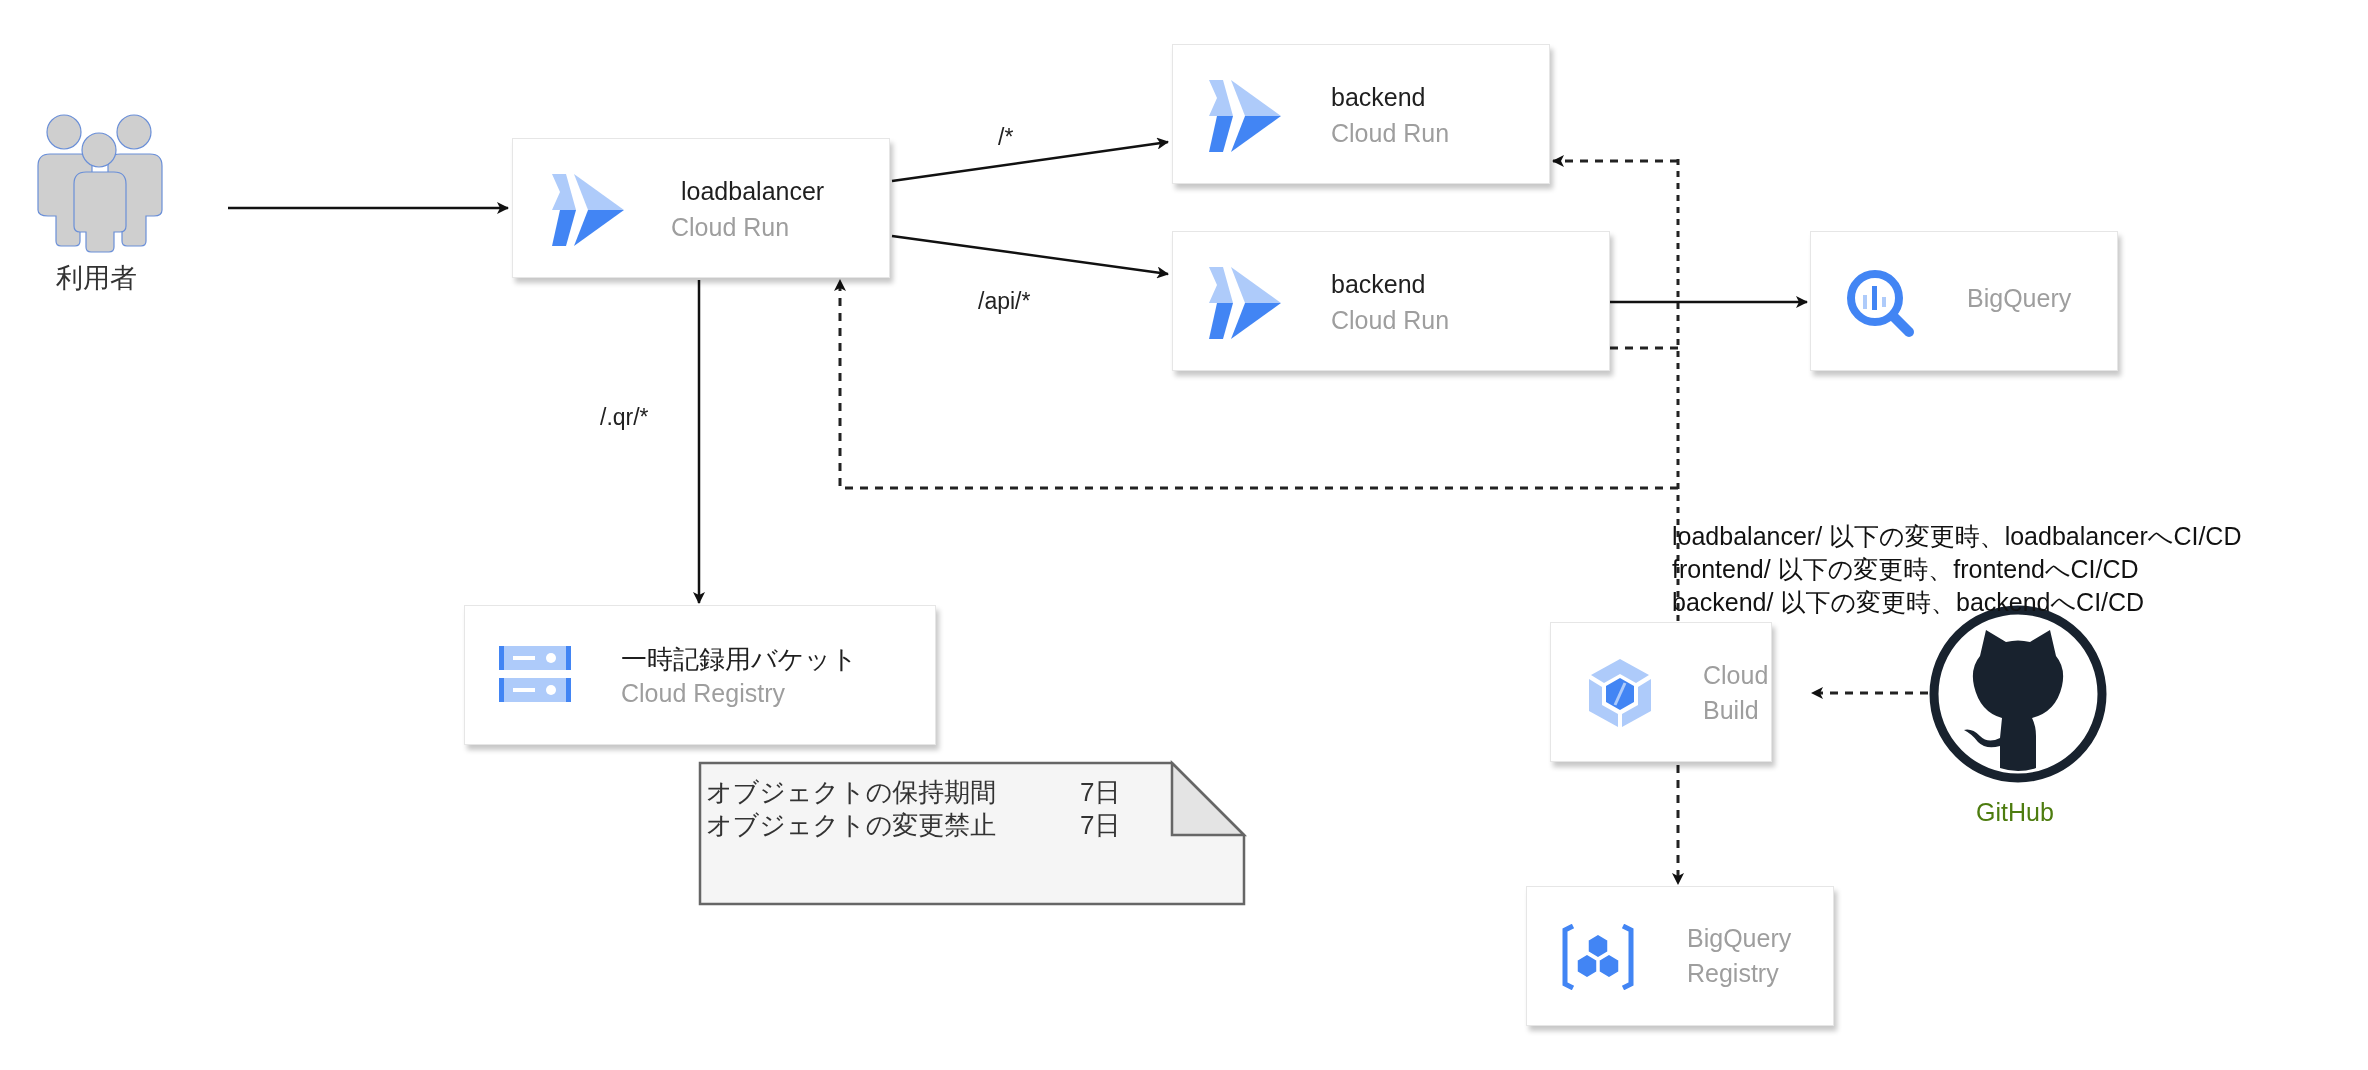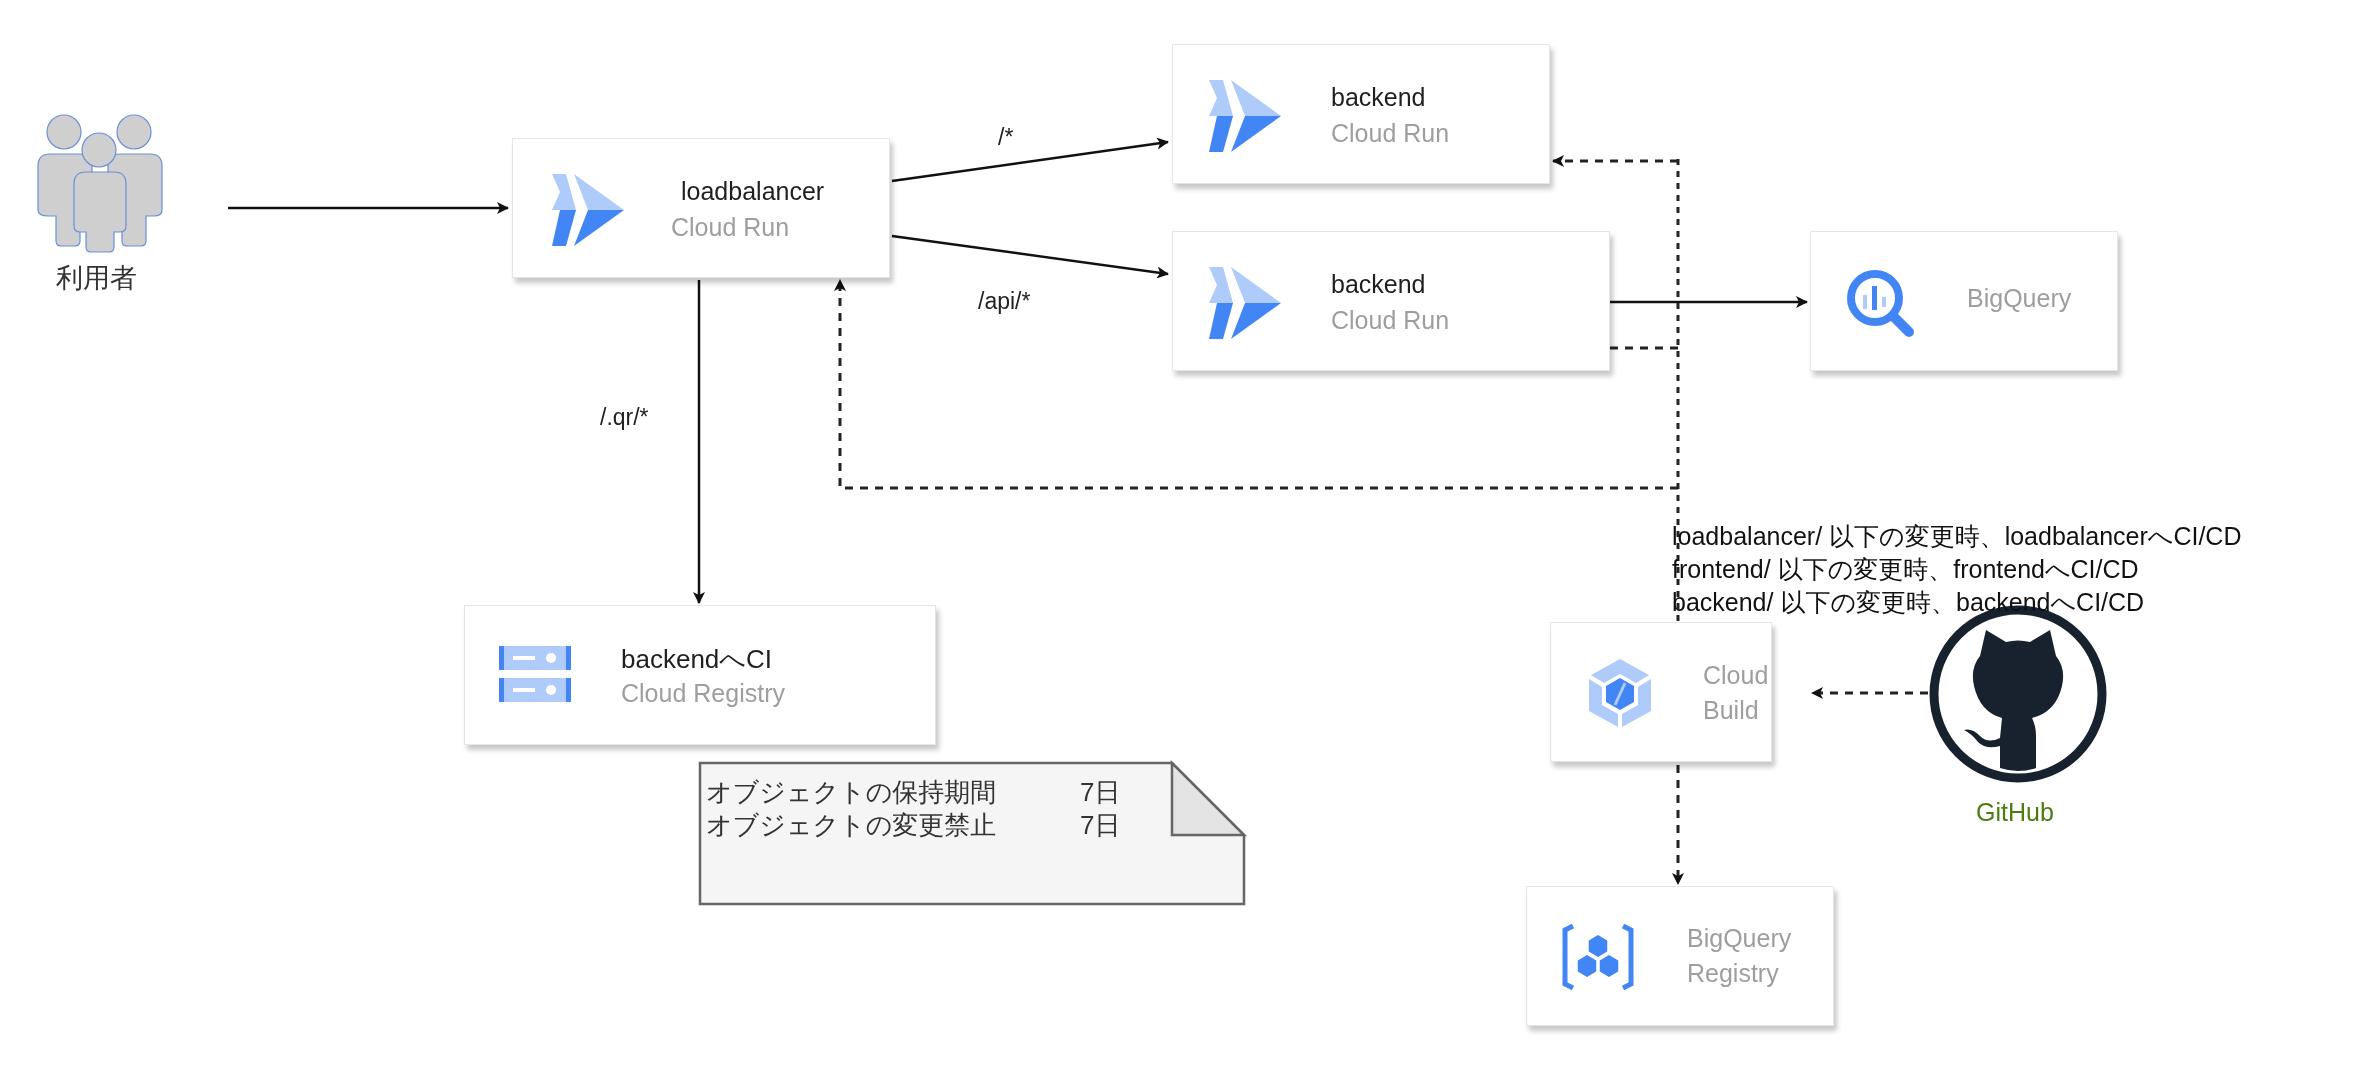--- a/index.html
+++ b/index.html
@@ -116,21 +116,21 @@
       <rect x="0" y="0" width="5" height="24" fill="#4285f4"></rect>
       <rect x="67" y="0" width="5" height="24" fill="#4285f4"></rect>
       <rect x="14" y="10" width="22" height="4" fill="#ffffff"></rect>
       <circle cx="52" cy="12" r="5" fill="#ffffff"></circle>
       <rect x="0" y="32" width="72" height="24" fill="#aecbfa"></rect>
       <rect x="0" y="32" width="5" height="24" fill="#4285f4"></rect>
       <rect x="67" y="32" width="5" height="24" fill="#4285f4"></rect>
       <rect x="14" y="42" width="22" height="4" fill="#ffffff"></rect>
       <circle cx="52" cy="44" r="5" fill="#ffffff"></circle>
     </svg>
-    <div class="title" style="left:156px;top:36px;font-size:26px;">backendへCI</div>
+    <div class="title" style="left:156px;top:36px;font-size:26px;">一時記録用バケット</div>
     <div class="sub" style="left:156px;top:73px;">Cloud Registry</div>
   </div>
 
   <div class="node" style="left:1550px;top:622px;width:222px;height:140px;">
     <svg class="icon" width="66" height="72" viewBox="0 0 66 72" style="left:36px;top:34px;">
       <path d="M33,2 L62,18 L49,26 L33,17 L17,26 L4,18 Z" fill="#aecbfa"></path>
       <path d="M2,22 L15,30 L15,48 L31,57 L31,70 L2,54 Z" fill="#aecbfa"></path>
       <path d="M64,22 L51,30 L51,48 L35,57 L35,70 L64,54 Z" fill="#aecbfa"></path>
       <path d="M33,21 L47,29 L47,45 L33,53 L19,45 L19,29 Z" fill="#4285f4"></path>
       <line x1="38" y1="26" x2="28" y2="48" stroke="#aecbfa" stroke-width="3"></line>

